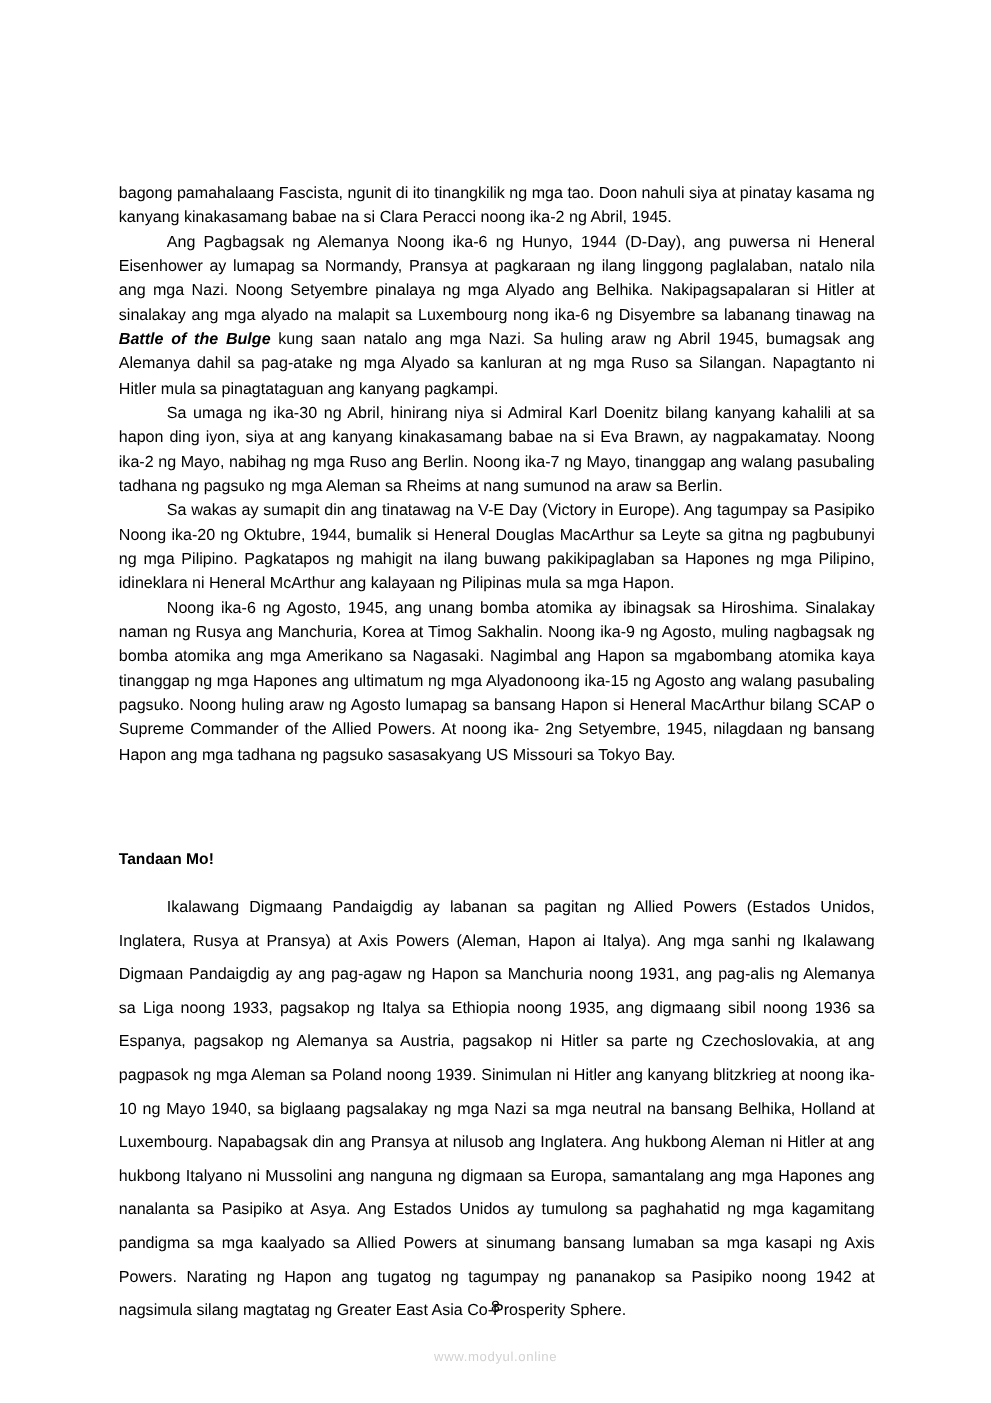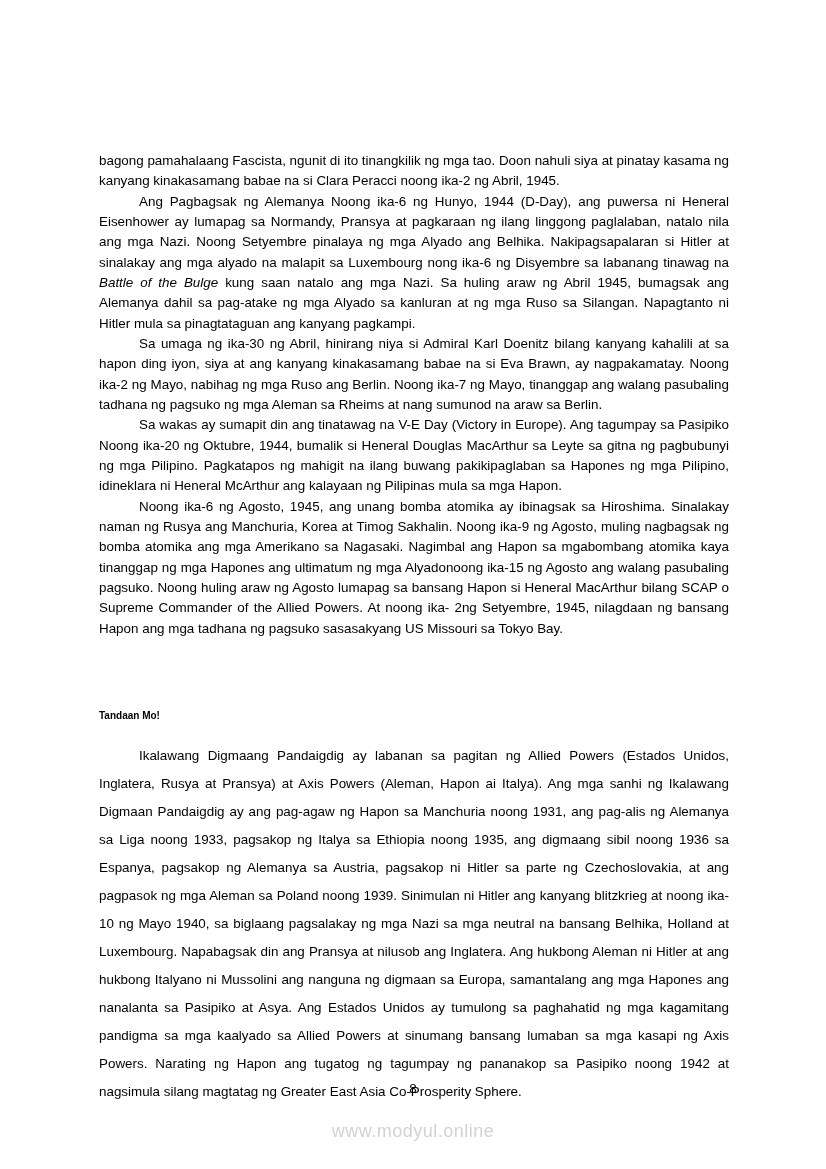--- a/index.html
+++ b/index.html
@@ -33,27 +33,27 @@
     margin: 0;
     font-size: 13.4px;
     line-height: 20.33px;
     text-align: justify;
   }
   .para.indented {
     text-indent: 40px;
   }
   .run { font-style: normal; font-weight: normal; }
   .run.italic { }
-  .run.bold-italic { font-style: italic; font-weight: normal; }
+  .run.bold-italic { font-style: italic; font-weight: bold; }
   .section-heading {
     position: absolute;
     left: 99px;
     top: 706px;
     margin: 0;
-    font-size: 10px;
+    font-size: 13px;
     font-weight: bold;
     line-height: 20px;
   }
   .summary {
     position: absolute;
     left: 99px;
     top: 742px;
     width: 630px;
     margin: 0;
     font-size: 13.4px;
@@ -69,21 +69,21 @@
     text-align: center;
     font-size: 13.4px;
     line-height: 16px;
   }
   .watermark {
     position: absolute;
     left: 0;
     top: 1120px;
     width: 100%;
     text-align: center;
-    font-size: 18px;
+    font-size: 11px;
     letter-spacing: 0.5px;
     color: #d2d2d2;
     line-height: 22px;
   }
 </style>
 </head>
 <body>
 
 <div class="page">
 

